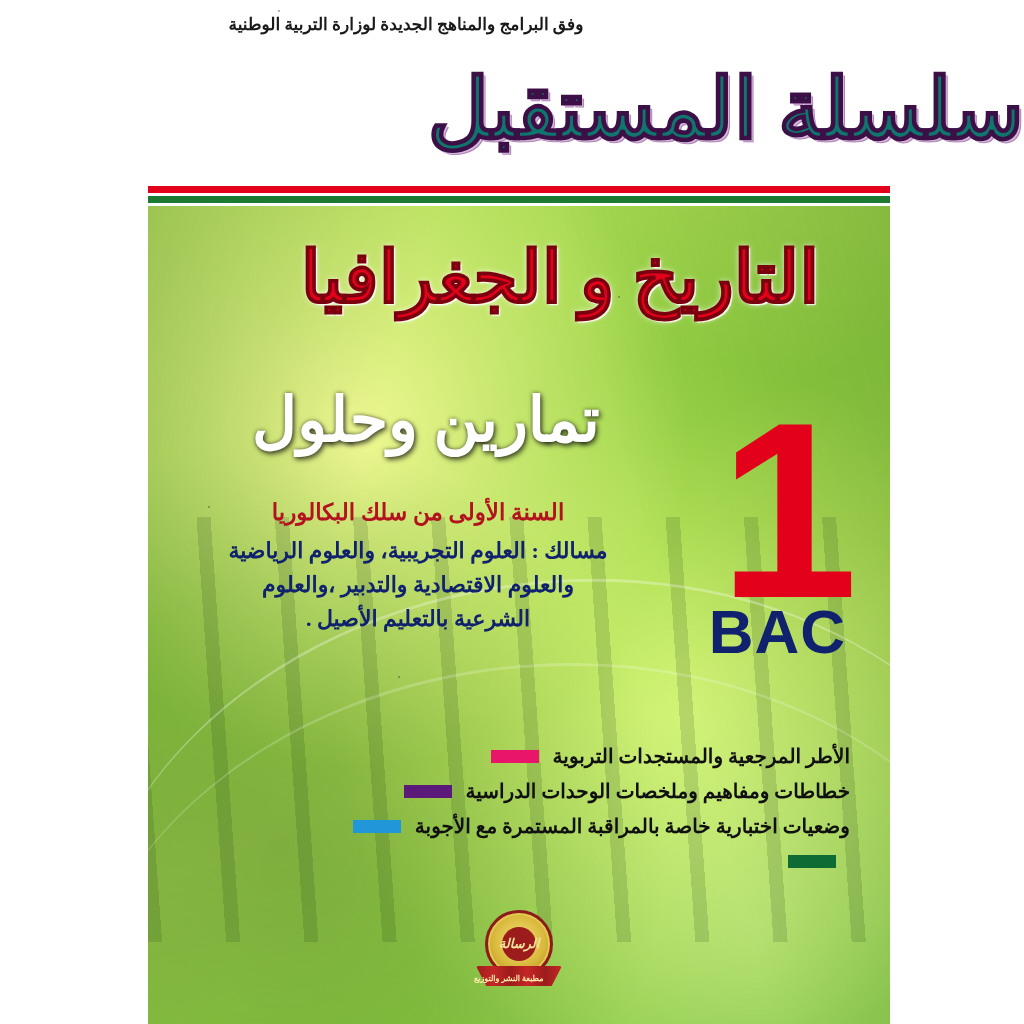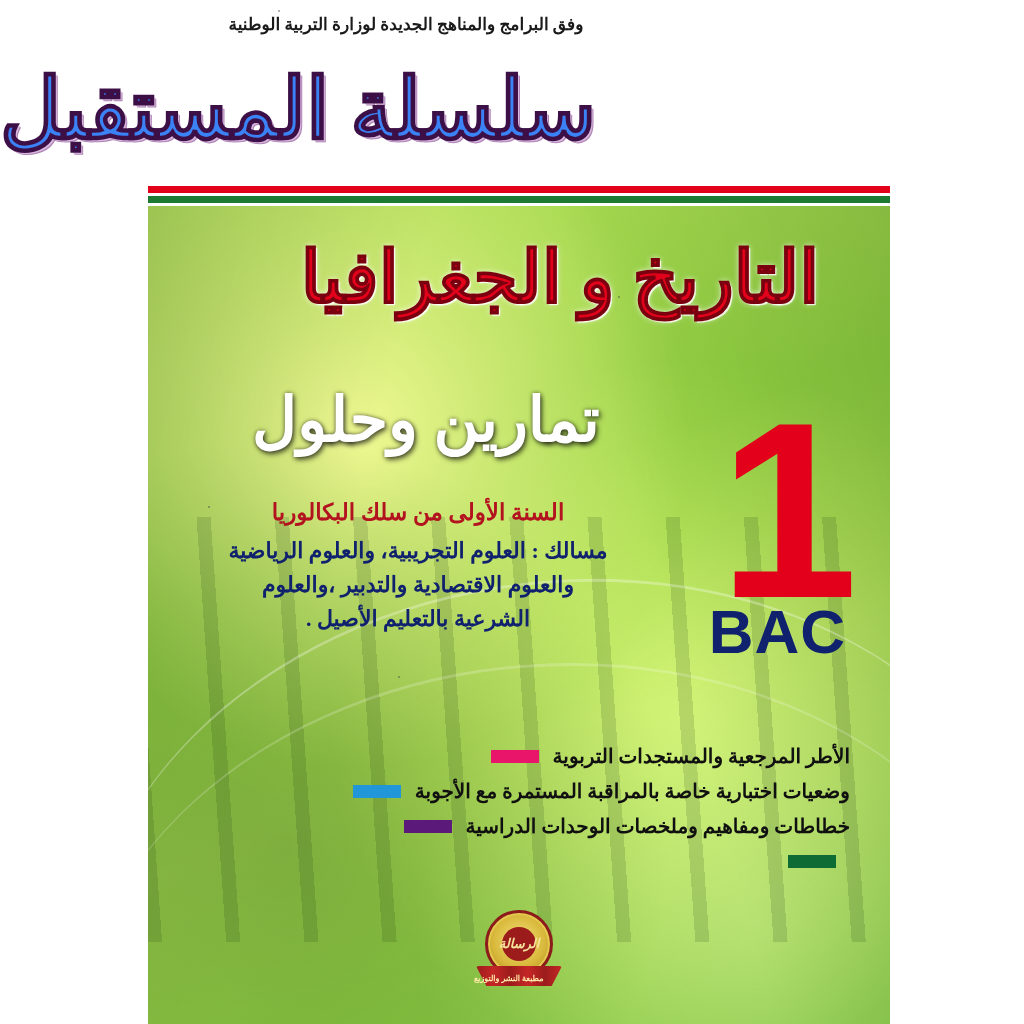--- a/index.html
+++ b/index.html
@@ -41,26 +41,26 @@
     font-size: 17px;
     color: #1a1a1a;
     letter-spacing: 0px;
   }
 
   .series-title {
     position: absolute;
     top: 62px;
     left: 0;
     width: 1024px;
-    text-align: left;
+    text-align: right;
     font-family: "Liberation Serif", serif;
     font-weight: bold;
     font-size: 84px;
     line-height: 96px;
-    color: #3b82f6;
+    color: #0f766e;
     -webkit-text-stroke: 2px #3d0f47;
     text-shadow:
       2px 2px 0 #d8b8dd,
       3px 3px 0 #b087b8;
   }
 
   
   .rule-red {
     position: absolute;
     left: 148px;
@@ -363,26 +363,26 @@
       <div class="bac-one">1</div>
       <div class="bac-word">BAC</div>
     </div>
 
     <div class="features">
       <div class="feature-row">
         <span class="feature-text">الأطر المرجعية والمستجدات التربوية</span>
         <span class="feature-swatch" style="background:#e8156b"></span>
       </div>
       <div class="feature-row">
+        <span class="feature-text">خطاطات ومفاهيم وملخصات الوحدات الدراسية</span>
+        <span class="feature-swatch" style="background:#5b1a7a"></span>
+      </div>
+      <div class="feature-row">
         <span class="feature-text">وضعيات اختبارية خاصة بالمراقبة المستمرة مع الأجوبة</span>
         <span class="feature-swatch" style="background:#2196d8"></span>
-      </div>
-      <div class="feature-row">
-        <span class="feature-text">خطاطات ومفاهيم وملخصات الوحدات الدراسية</span>
-        <span class="feature-swatch" style="background:#5b1a7a"></span>
       </div>
       <div class="feature-row">
         <span class="feature-swatch" style="background:#0e6b34"></span>
       </div>
     </div>
 
     <div class="emblem">
       <div class="emblem-wreath">
         <div class="emblem-core">الرسالة</div>
       </div>

